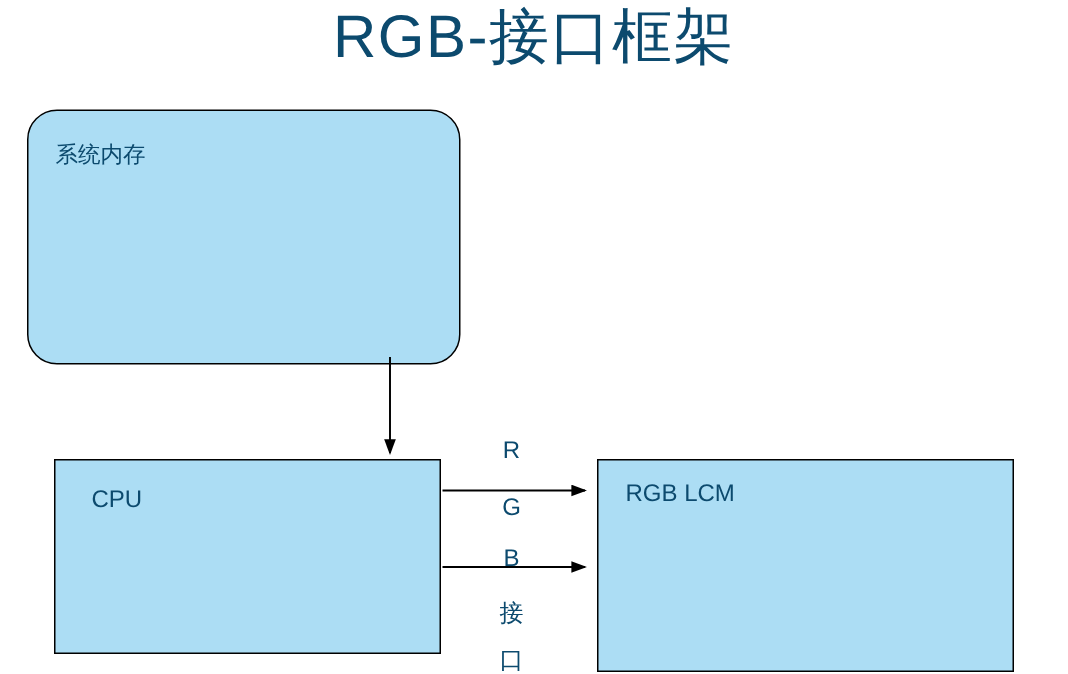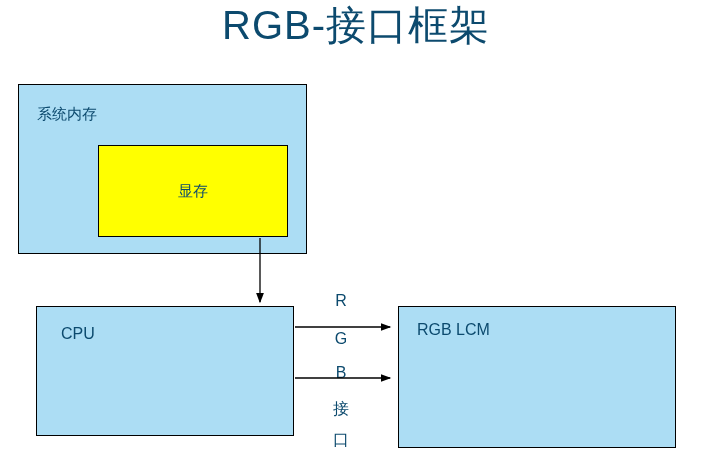--- a/index.html
+++ b/index.html
@@ -6,44 +6,41 @@
   .canvas{position:relative;width:712px;height:449px;background:#ffffff;
           font-family:"Liberation Sans","DejaVu Sans",sans-serif;color:#0c4a6e;overflow:hidden;}
   .title{position:absolute;top:2px;left:0;width:100%;text-align:center;
          font-size:40px;line-height:1.15;letter-spacing:1px;}
   .box{position:absolute;border:1px solid #000;box-sizing:border-box;}
   .blue{background:#ACDDF4;}
   .yellow{background:#FFFF00;}
   .corner-label{position:absolute;top:20px;left:18px;font-size:15px;}
   .center-label{position:absolute;inset:0;display:flex;align-items:center;
                 justify-content:center;font-size:15px;}
-  #sysmem{left:18px;top:84px;width:289px;height:170px;}
+  #sysmem{left:18px;top:73px;width:289px;height:170px;border-radius:20px;}
   #vram{left:98px;top:145px;width:190px;height:92px;}
   #cpu{left:36px;top:306px;width:258px;height:130px;}
   #dma{left:206px;top:309px;width:88px;height:45px;}
   #lcm{left:398px;top:306px;width:278px;height:142px;}
   #cpu .corner-label{top:18px;left:24px;font-size:16px;}
   #lcm .corner-label{top:14px;left:18px;font-size:16px;}
   .bus-label{position:absolute;left:328px;width:26px;text-align:center;font-size:16px;}
   svg.arrows{position:absolute;left:0;top:0;pointer-events:none;}
 </style>
 </head>
 <body>
 
 <div class="canvas">
 
   <div class="title">RGB-接口框架</div>
 
   <div class="box blue" id="sysmem">
     <span class="corner-label">系统内存</span>
   </div>
 
-  <div class="box yellow" id="vram">
-    <span class="center-label">显存</span>
-  </div>
 
   <div class="box blue" id="cpu">
     <span class="corner-label">CPU</span>
   </div>
 
 
   <div class="box blue" id="lcm">
     <span class="corner-label">RGB LCM</span>
   </div>
 

